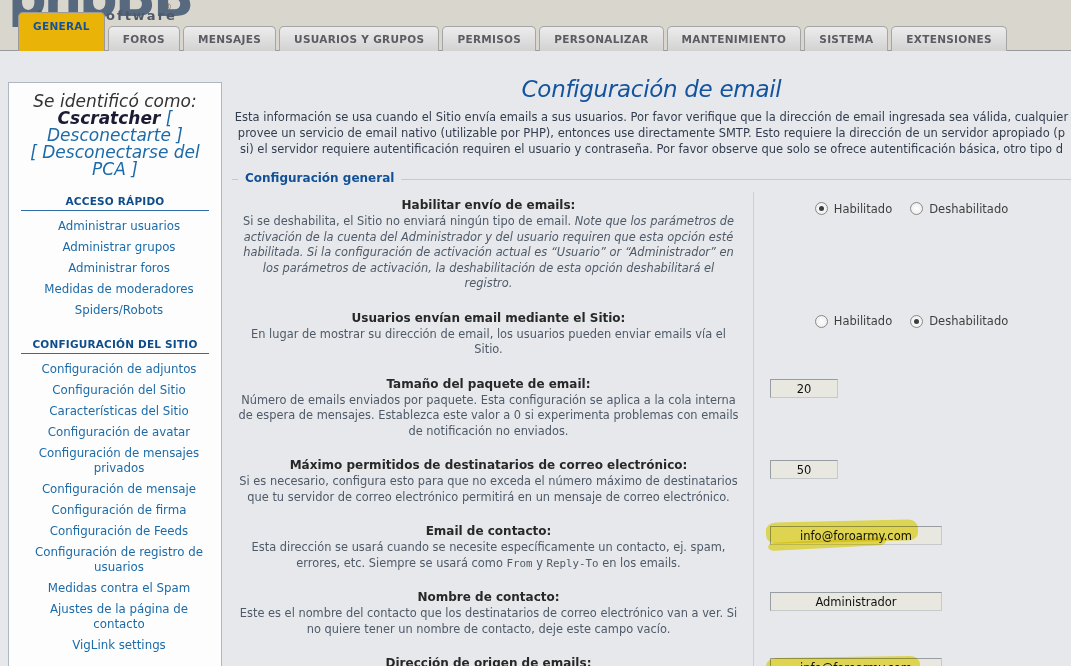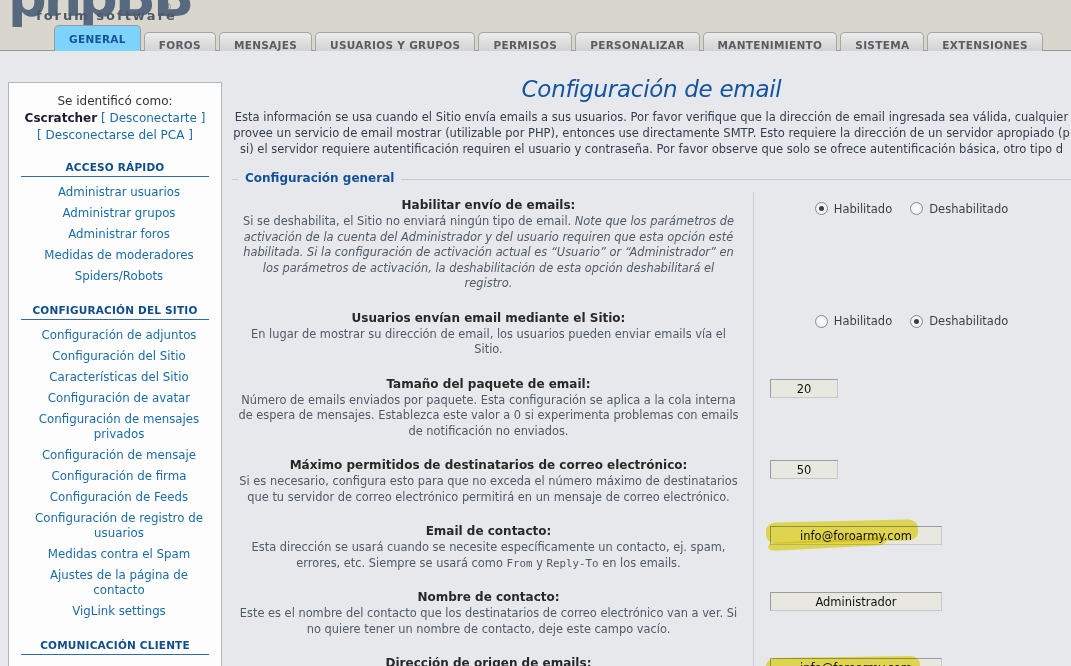--- a/index.html
+++ b/index.html
@@ -8,31 +8,31 @@
   .page { position:relative; width:1071px; height:666px; overflow:hidden; background:#E6E8EB; margin:0 auto;text-align:center; }
 
   
   .header { position:absolute; top:0; left:0; right:0; height:51px; background:#D9D6CD; border-bottom:1px solid #98999E; }
   .logo-big { position:absolute; top:-34px; left:8px; font-size:54px; font-weight:bold; letter-spacing:-3px; color:#56697E; }
   .logo-sub { position:absolute; top:8px; left:36px; font-size:13px; font-weight:bold; color:#4E5A6A; letter-spacing:2px; }
   .logo-reg { position:absolute; top:2px; left:163px; font-size:9px; color:#6A6A66; }
 
   
   .tab-bar { position:absolute; left:18px; bottom:-1px; display:flex; align-items:flex-end; }
-  .tab { height:19px; line-height:24px; padding:0 14px; margin-right:3px; font-size:10.5px; font-weight:bold; letter-spacing:.3px;
+  .tab { height:25px; line-height:24px; padding:0 14px; margin-right:3px; font-size:10.5px; font-weight:bold; letter-spacing:.3px;
          color:#5B5B62; background:linear-gradient(#ECECEC,#D2D2D2); border:1px solid #A5A5A5; border-bottom:none;
          border-radius:5px 5px 0 0; cursor:pointer; white-space:nowrap; }
-  .tab.active { background:#7dd3fc; color:#14529C; height:26px; line-height:26px; border-color:#9A9A9A;margin-left:36px; }
+  .tab.active { background:#eab308; color:#14529C; height:39px; line-height:26px; border-color:#9A9A9A; }
 
   
   .content { position:absolute; top:52px; left:0; right:0; bottom:0; background:#E6E8EB; }
 
   
   .sidebar { position:absolute; left:8px; top:30px; width:214px; bottom:-2px; background:#FDFDFE; border:1px solid #AEB6BF; padding:10px 12px; }
-  .ident { font-size:12px; color:#333; line-height:17px; }
+  .ident { font-size:17px; color:#333; line-height:17px;font-style:italic; }
   .ident .uname { font-weight:bold; color:#1B1B33; }
   .ident .lnk { color:#1C6BA8; cursor:pointer; }
   .nav-head { margin-top:17px; margin-bottom:5px; font-size:10.5px; font-weight:bold; color:#0E4D8A; letter-spacing:.2px;
               border-bottom:1px solid #2E6DA5; padding-bottom:3px; }
   .nav-item { position:relative; padding:3px 0 3px 8px; font-size:11.8px; line-height:15px; color:#1C6BA8; cursor:pointer; }
   .nav-item .lbl { position:relative; z-index:2; }
 
   
   .main { position:absolute; left:232px; top:24px; right:0; bottom:0; overflow:hidden; }
   .page-title { font-size:23px; color:#14549E; font-weight:normal; letter-spacing:-.3px;font-style:italic; }
@@ -122,21 +122,21 @@
           <div class="nav-item"><span class="lbl">Ajustes de la página de contacto</span></div>
           <div class="nav-item"><span class="lbl">VigLink settings</span></div>
           <div class="nav-head">COMUNICACIÓN CLIENTE</div>
         </div>
     </div>
 
     <div class="main">
       <h1 class="page-title">Configuración de email</h1>
       <div class="intro">
           <div>Esta información se usa cuando el Sitio envía emails a sus usuarios. Por favor verifique que la dirección de email ingresada sea válida, cualquier</div>
-          <div>provee un servicio de email mostrar (utilizable por PHP), entonces use directamente SMTP. Esto requiere la dirección de un servidor apropiado (p</div>
+          <div>provee un servicio de email nativo (utilizable por PHP), entonces use directamente SMTP. Esto requiere la dirección de un servidor apropiado (p</div>
           <div>si) el servidor requiere autentificación requiren el usuario y contraseña. Por favor observe que solo se ofrece autentificación básica, otro tipo d</div>
         </div>
 
       <fieldset class="panel">
         <span class="legend">Configuración general</span>
         <div class="vline"></div>
         <div>
             <div class="row">
               <div class="dt">
                 <div class="lab">Habilitar envío de emails:</div>

